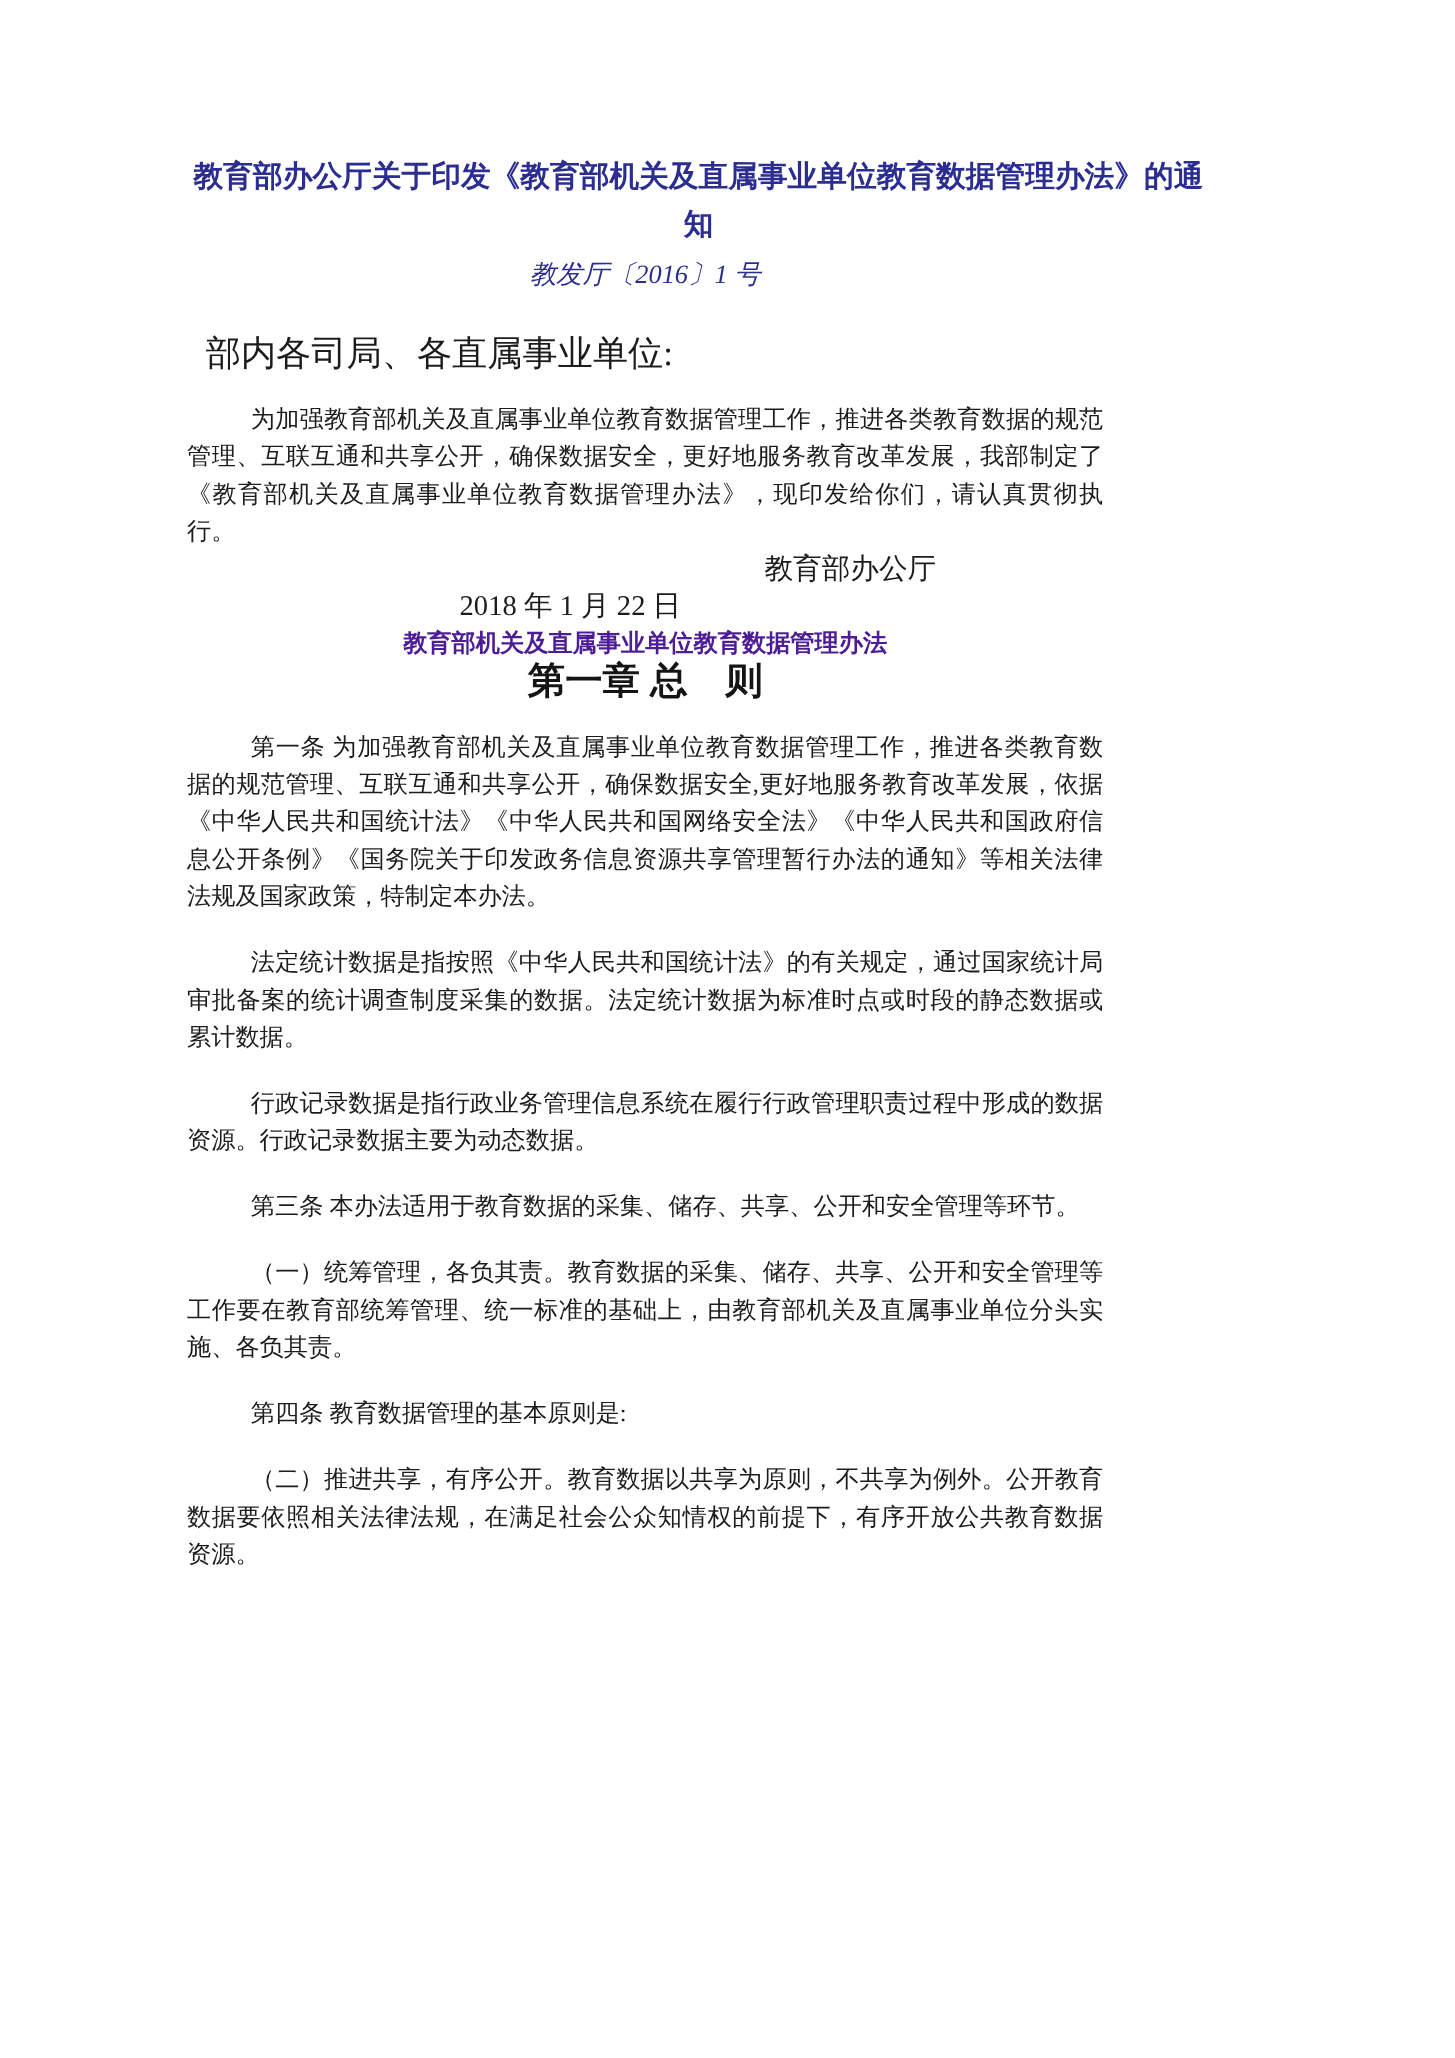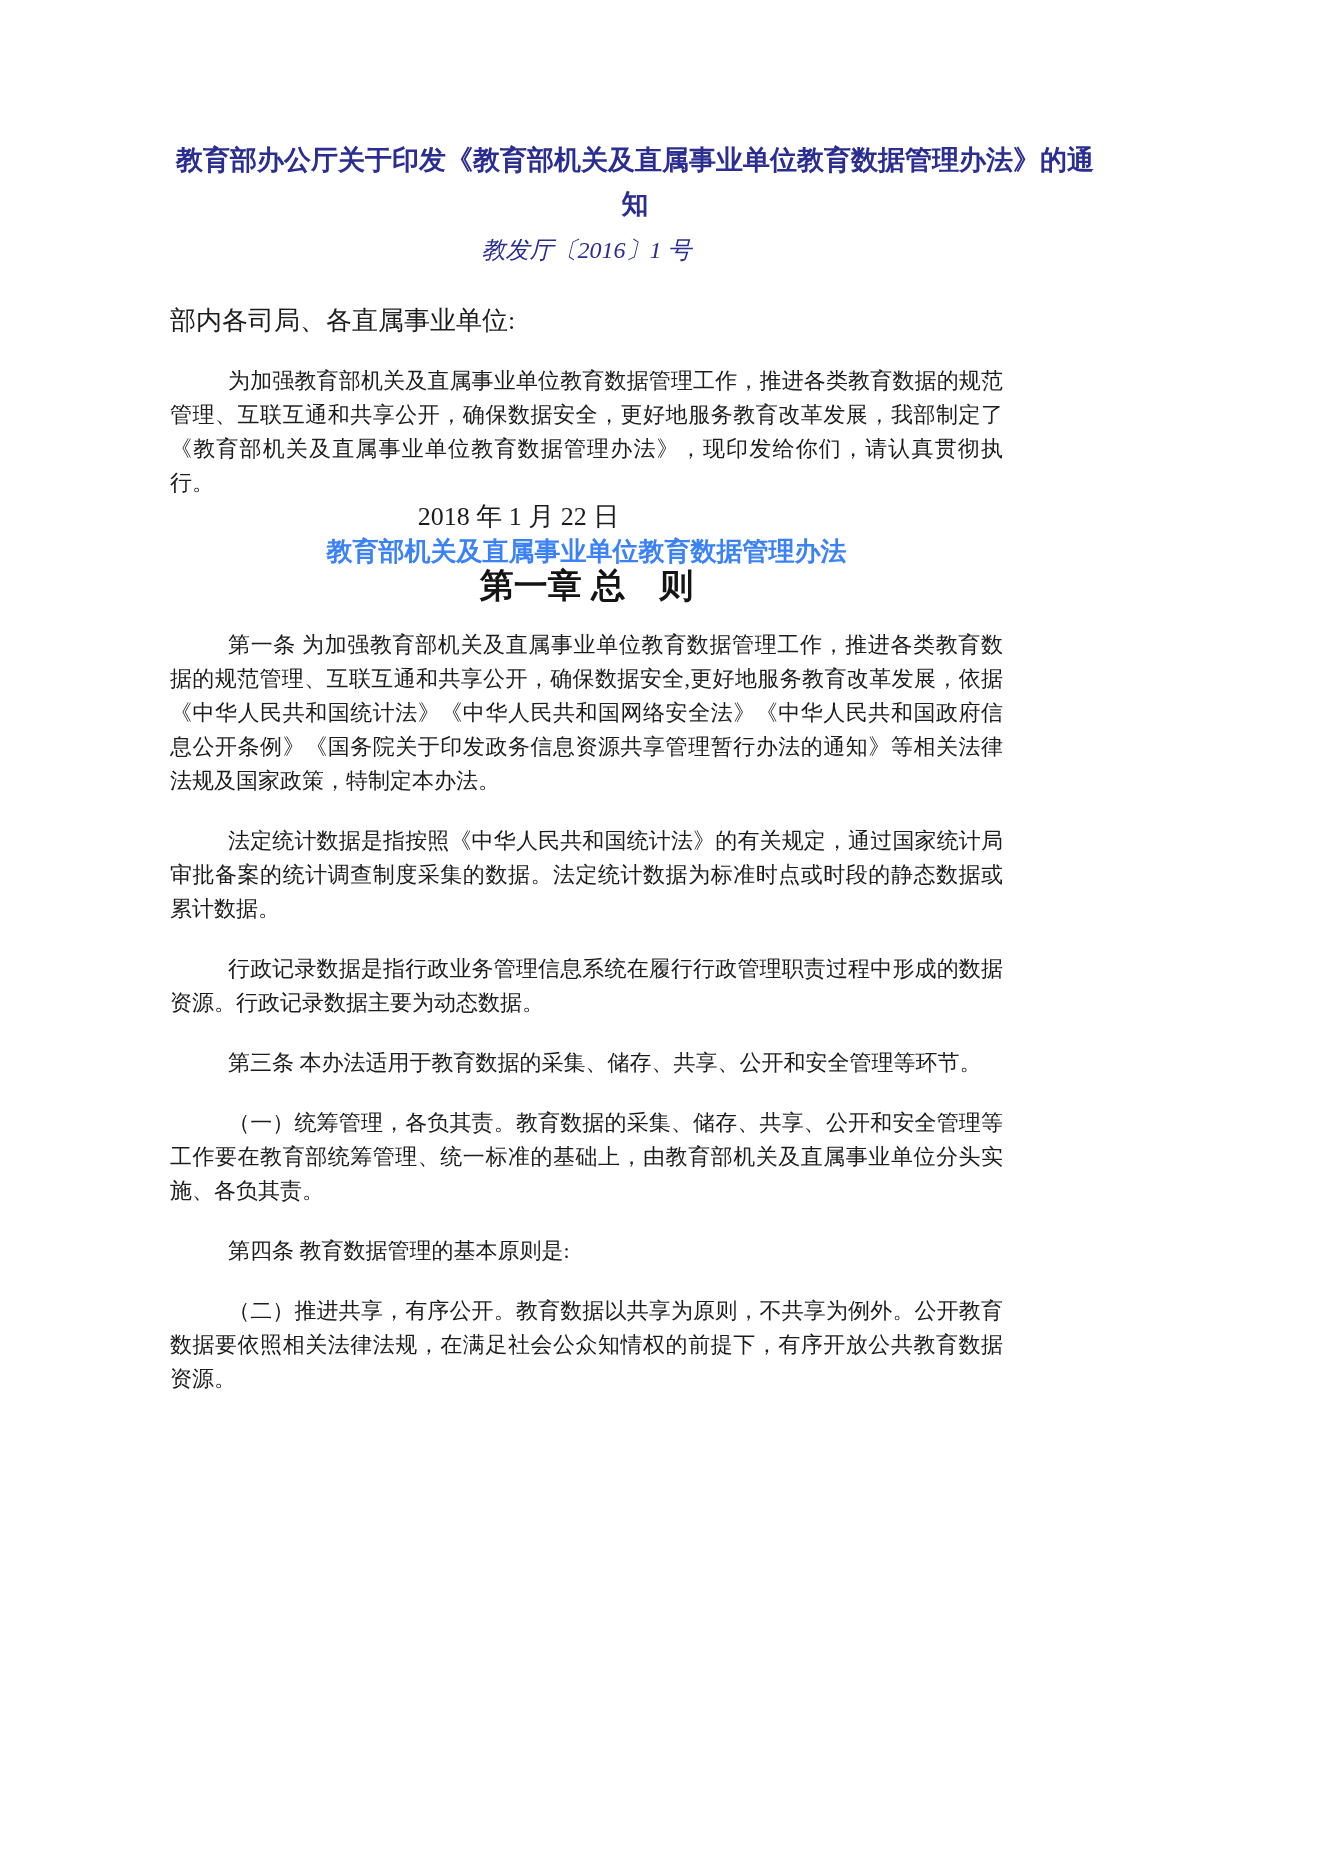--- a/index.html
+++ b/index.html
@@ -34,22 +34,23 @@
   .doc-number {
     margin-top: 8px;
     text-align: center;
     font-style: italic;
     font-size: 24px;
     line-height: 32px;
     color: #2b2e90;
   }
   .salutation {
     margin-top: 38px;
-    font-size: 26px;
+    font-size: 32px;
     line-height: 34px;
+    margin-left: 17px;
   }
   .para {
     margin: 26px 0 0 0;
     font-size: 22px;
     line-height: 34px;
     text-align: justify;
     text-indent: 58px;
   }
   .sig-block {
     margin-top: 0;
@@ -61,23 +62,23 @@
     padding-right: 152px;
   }
   .sig-date {
     text-align: center;
     padding-right: 136px;
   }
   .reg-title {
     text-align: center;
     font-family: "Liberation Sans", "DejaVu Sans", sans-serif;
     font-weight: 700;
-    font-size: 26px;
+    font-size: 22px;
     line-height: 34px;
-    color: #3b82f6;
+    color: #4c1d95;
   }
   .chapter-heading {
     text-align: center;
     font-family: "Liberation Sans", "DejaVu Sans", sans-serif;
     font-weight: 700;
     font-size: 34px;
     line-height: 34px;
     color: #141414;
   }
 </style>
@@ -88,20 +89,21 @@
 
   <div class="notice-title">教育部办公厅关于印发《教育部机关及直属事业单位教育数据管理办法》的通知</div>
 
   <div class="doc-number">教发厅〔2016〕1 号</div>
 
   <div class="salutation">部内各司局、各直属事业单位:</div>
 
   <p class="para">为加强教育部机关及直属事业单位教育数据管理工作，推进各类教育数据的规范管理、互联互通和共享公开，确保数据安全，更好地服务教育改革发展，我部制定了《教育部机关及直属事业单位教育数据管理办法》，现印发给你们，请认真贯彻执行。</p>
 
   <div class="sig-block">
+    <div class="sig-name">教育部办公厅</div>
     <div class="sig-date">2018 年 1 月 22 日</div>
   </div>
 
   <div class="reg-title">教育部机关及直属事业单位教育数据管理办法</div>
 
   <div class="chapter-heading">第一章 总　则</div>
 
   <p class="para">第一条 为加强教育部机关及直属事业单位教育数据管理工作，推进各类教育数据的规范管理、互联互通和共享公开，确保数据安全,更好地服务教育改革发展，依据《中华人民共和国统计法》《中华人民共和国网络安全法》《中华人民共和国政府信息公开条例》《国务院关于印发政务信息资源共享管理暂行办法的通知》等相关法律法规及国家政策，特制定本办法。</p>
 
 

